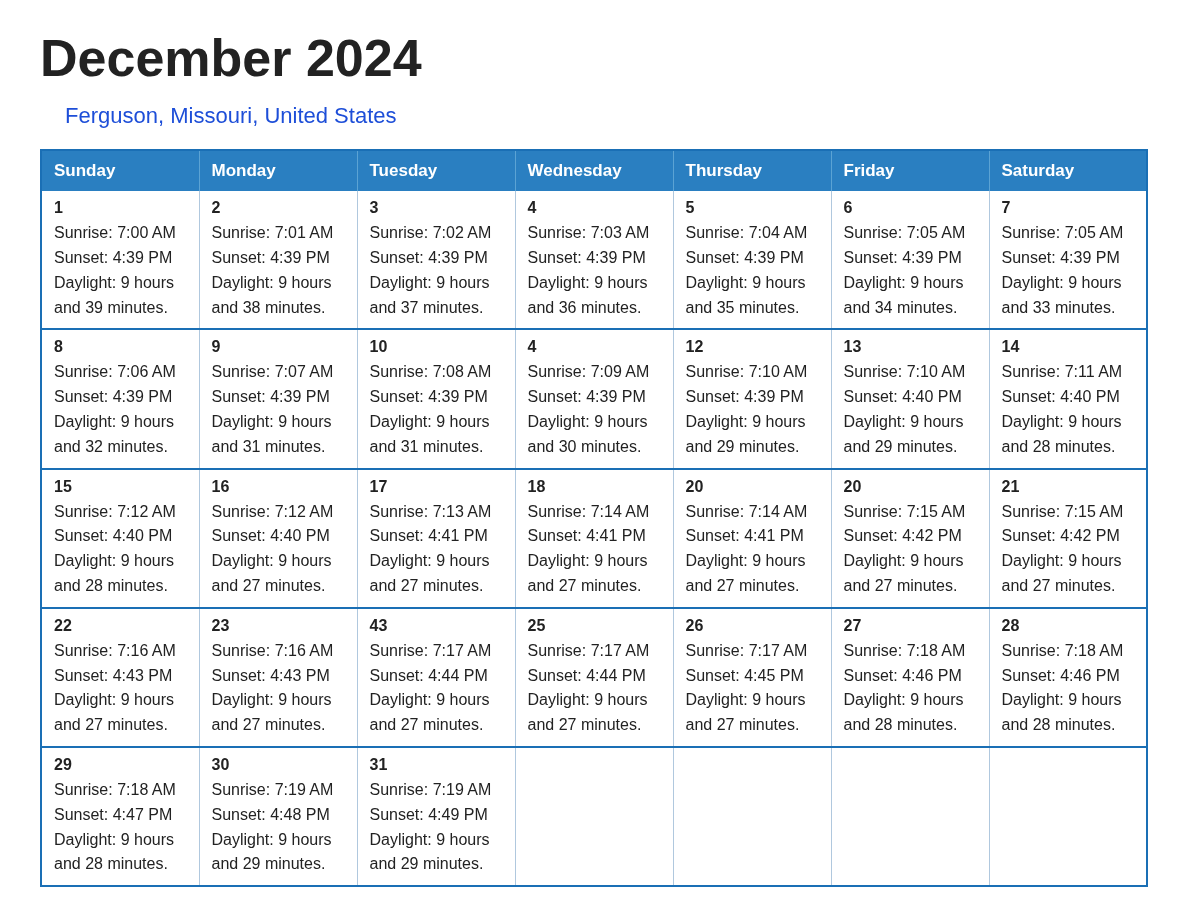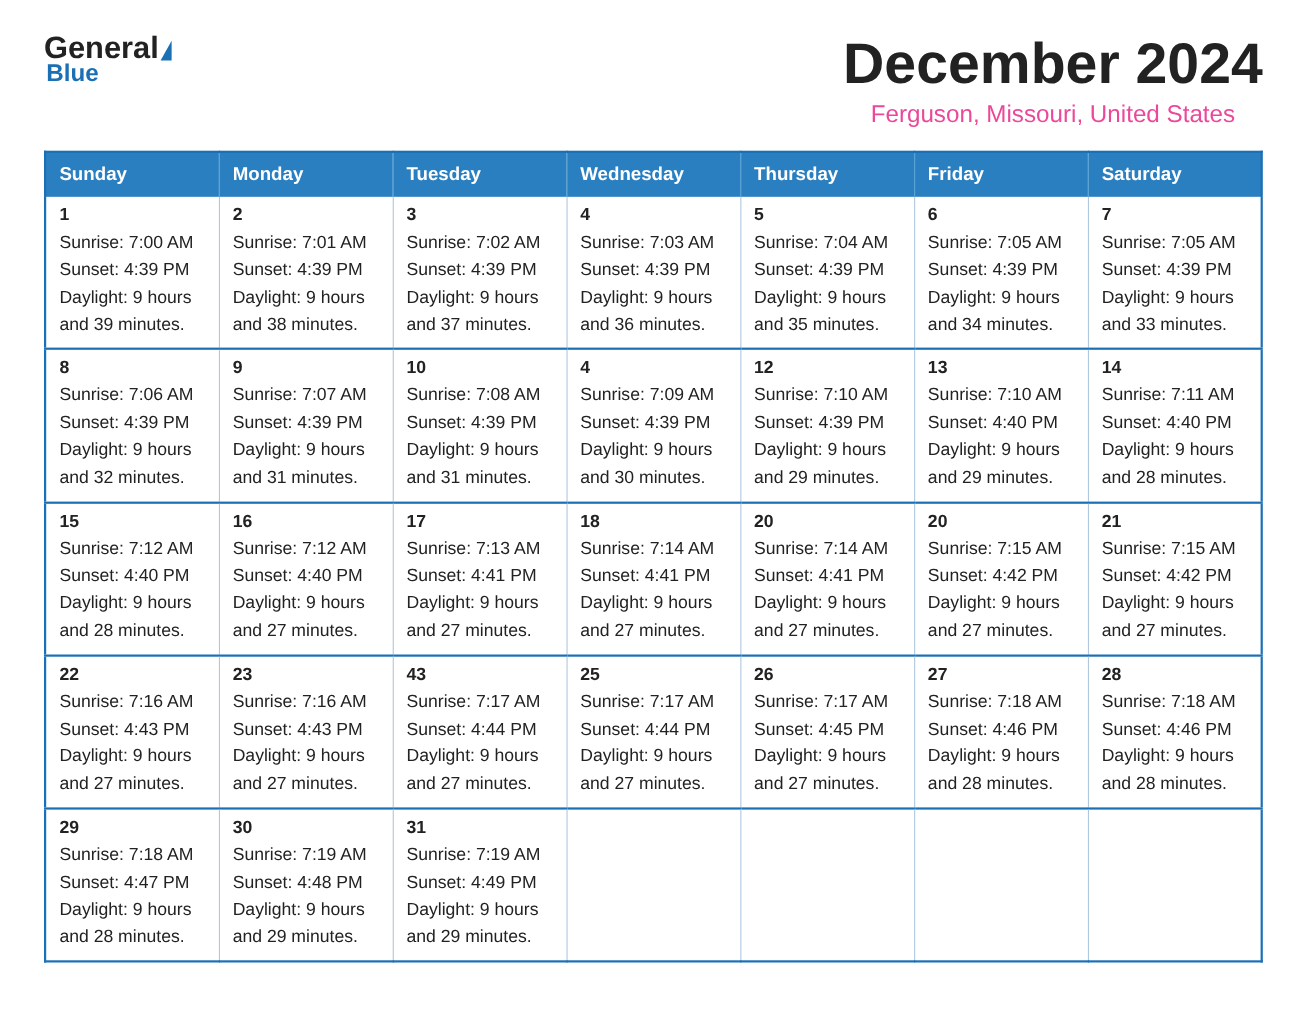--- a/index.html
+++ b/index.html
@@ -50,22 +50,22 @@
       text-align: center;
     }
     .month-year {
       font-size: 52px;
       font-weight: bold;
       color: #222;
       line-height: 1.1;
     }
     .location {
       font-size: 22px;
-      color: #ec4899;
-      margin-top: 4px;
+      color: #1d4ed8;
+      margin-top: 16px;
     }
     .calendar-table {
       width: 100%;
       border-collapse: collapse;
       border: 2px solid #1a6fb5;
       padding-left: 25px;
     }
     .calendar-table th {
       background-color: #2a7fc1;
       color: #fff;
@@ -107,26 +107,20 @@
       color: #222;
     }
     .empty-cell {
       background: #fff;
     }
   </style>
 </head>
 <body>
 
 <div class="header">
-  <div class="logo">
-    <div class="logo-text">
-      General<span class="logo-triangle"></span>
-    </div>
-    <div class="logo-blue-text">Blue</div>
-  </div>
   <div class="title-block">
     <div class="month-year">December 2024</div>
     <div class="location">Ferguson, Missouri, United States</div>
   </div>
 </div>
 
 <table class="calendar-table">
   <thead>
     <tr id="weekday-header">
         <th>Sunday</th>

